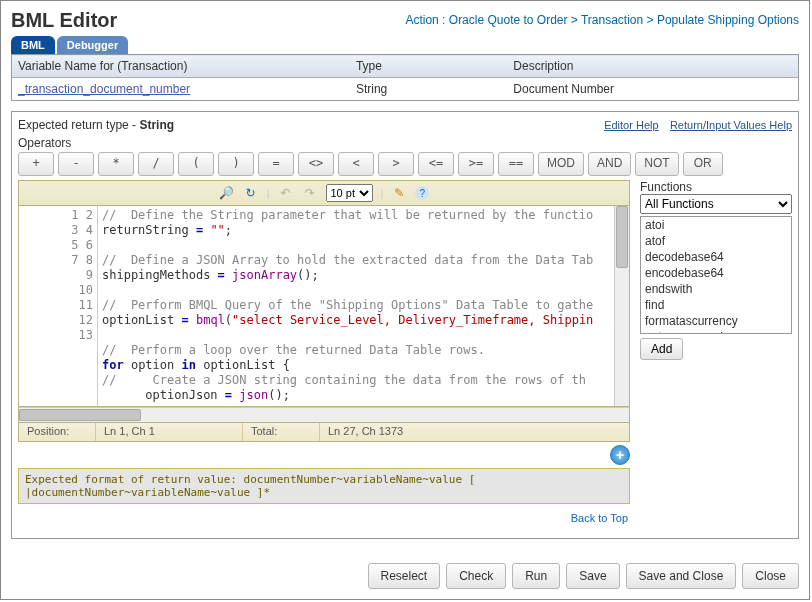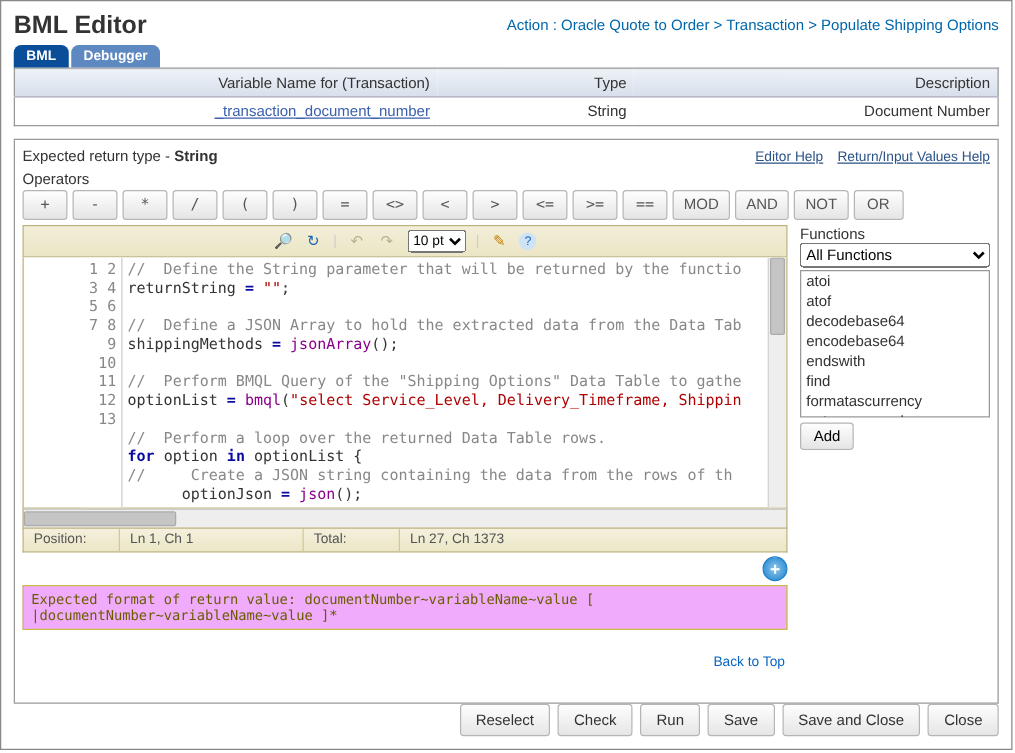--- a/index.html
+++ b/index.html
@@ -60,21 +60,20 @@
     background: linear-gradient(#eef2f7, #d6dfec);
     border-bottom: 1px solid #aab;
     padding: 4px 6px;
     font-size: 12px;
     color: #333;
     font-weight: normal;
   }
   .var-table td {
     padding: 4px 6px;
     font-size: 12px;
-    text-align: right;
   }
   .var-link {
     color: #3a5fad;
     text-decoration: underline;
     cursor: pointer;
   }
   .editor-frame {
     margin: 0 10px;
     border: 1px solid #999;
     padding: 6px 6px 6px 6px;
@@ -177,25 +176,25 @@
     background:linear-gradient(#f4f0dc,#ece7c7);
   }
   .status-bar div { padding:2px 8px; border-right:1px solid #d2c998;}
   .status-bar div:last-child{border-right:none;}
   .plus-btn{
     width:18px;height:18px;border-radius:50%;background:radial-gradient(#8cc8f0,#1b7fc9);
     color:#fff;display:flex;align-items:center;justify-content:center;font-weight:bold;font-size:14px;
     margin:3px 0 3px auto;cursor:pointer;border:1px solid #1b7fc9;
   }
   .fmt-line{
-    border:1px solid #cdbb4c;background:#f0abfc;color:#6a5d00;
+    border:1px solid #cdbb4c;background:#e5e5e5;color:#6a5d00;
     font-family:monospace;font-size:11px;padding:4px 6px;
   }
   .back-top{
-    text-align:right;font-size:11px;padding:20px 2px;
+    text-align:right;font-size:11px;padding:8px 2px;
   }
   .back-top a{color:#0b66c3;text-decoration:none;cursor:pointer;}
   .func-col label{font-size:12px;}
   .func-col select.cat{width:100%;font-size:12px;height:20px;margin-bottom:2px;}
   .func-list{
     width:100%;height:118px;border:1px solid #999;font-size:12px;overflow-y:scroll;box-sizing:border-box;
   }
   .func-list div{padding:1px 4px;cursor:pointer;}
   .add-btn{
     margin-top:4px;padding:3px 10px;font-size:12px;

